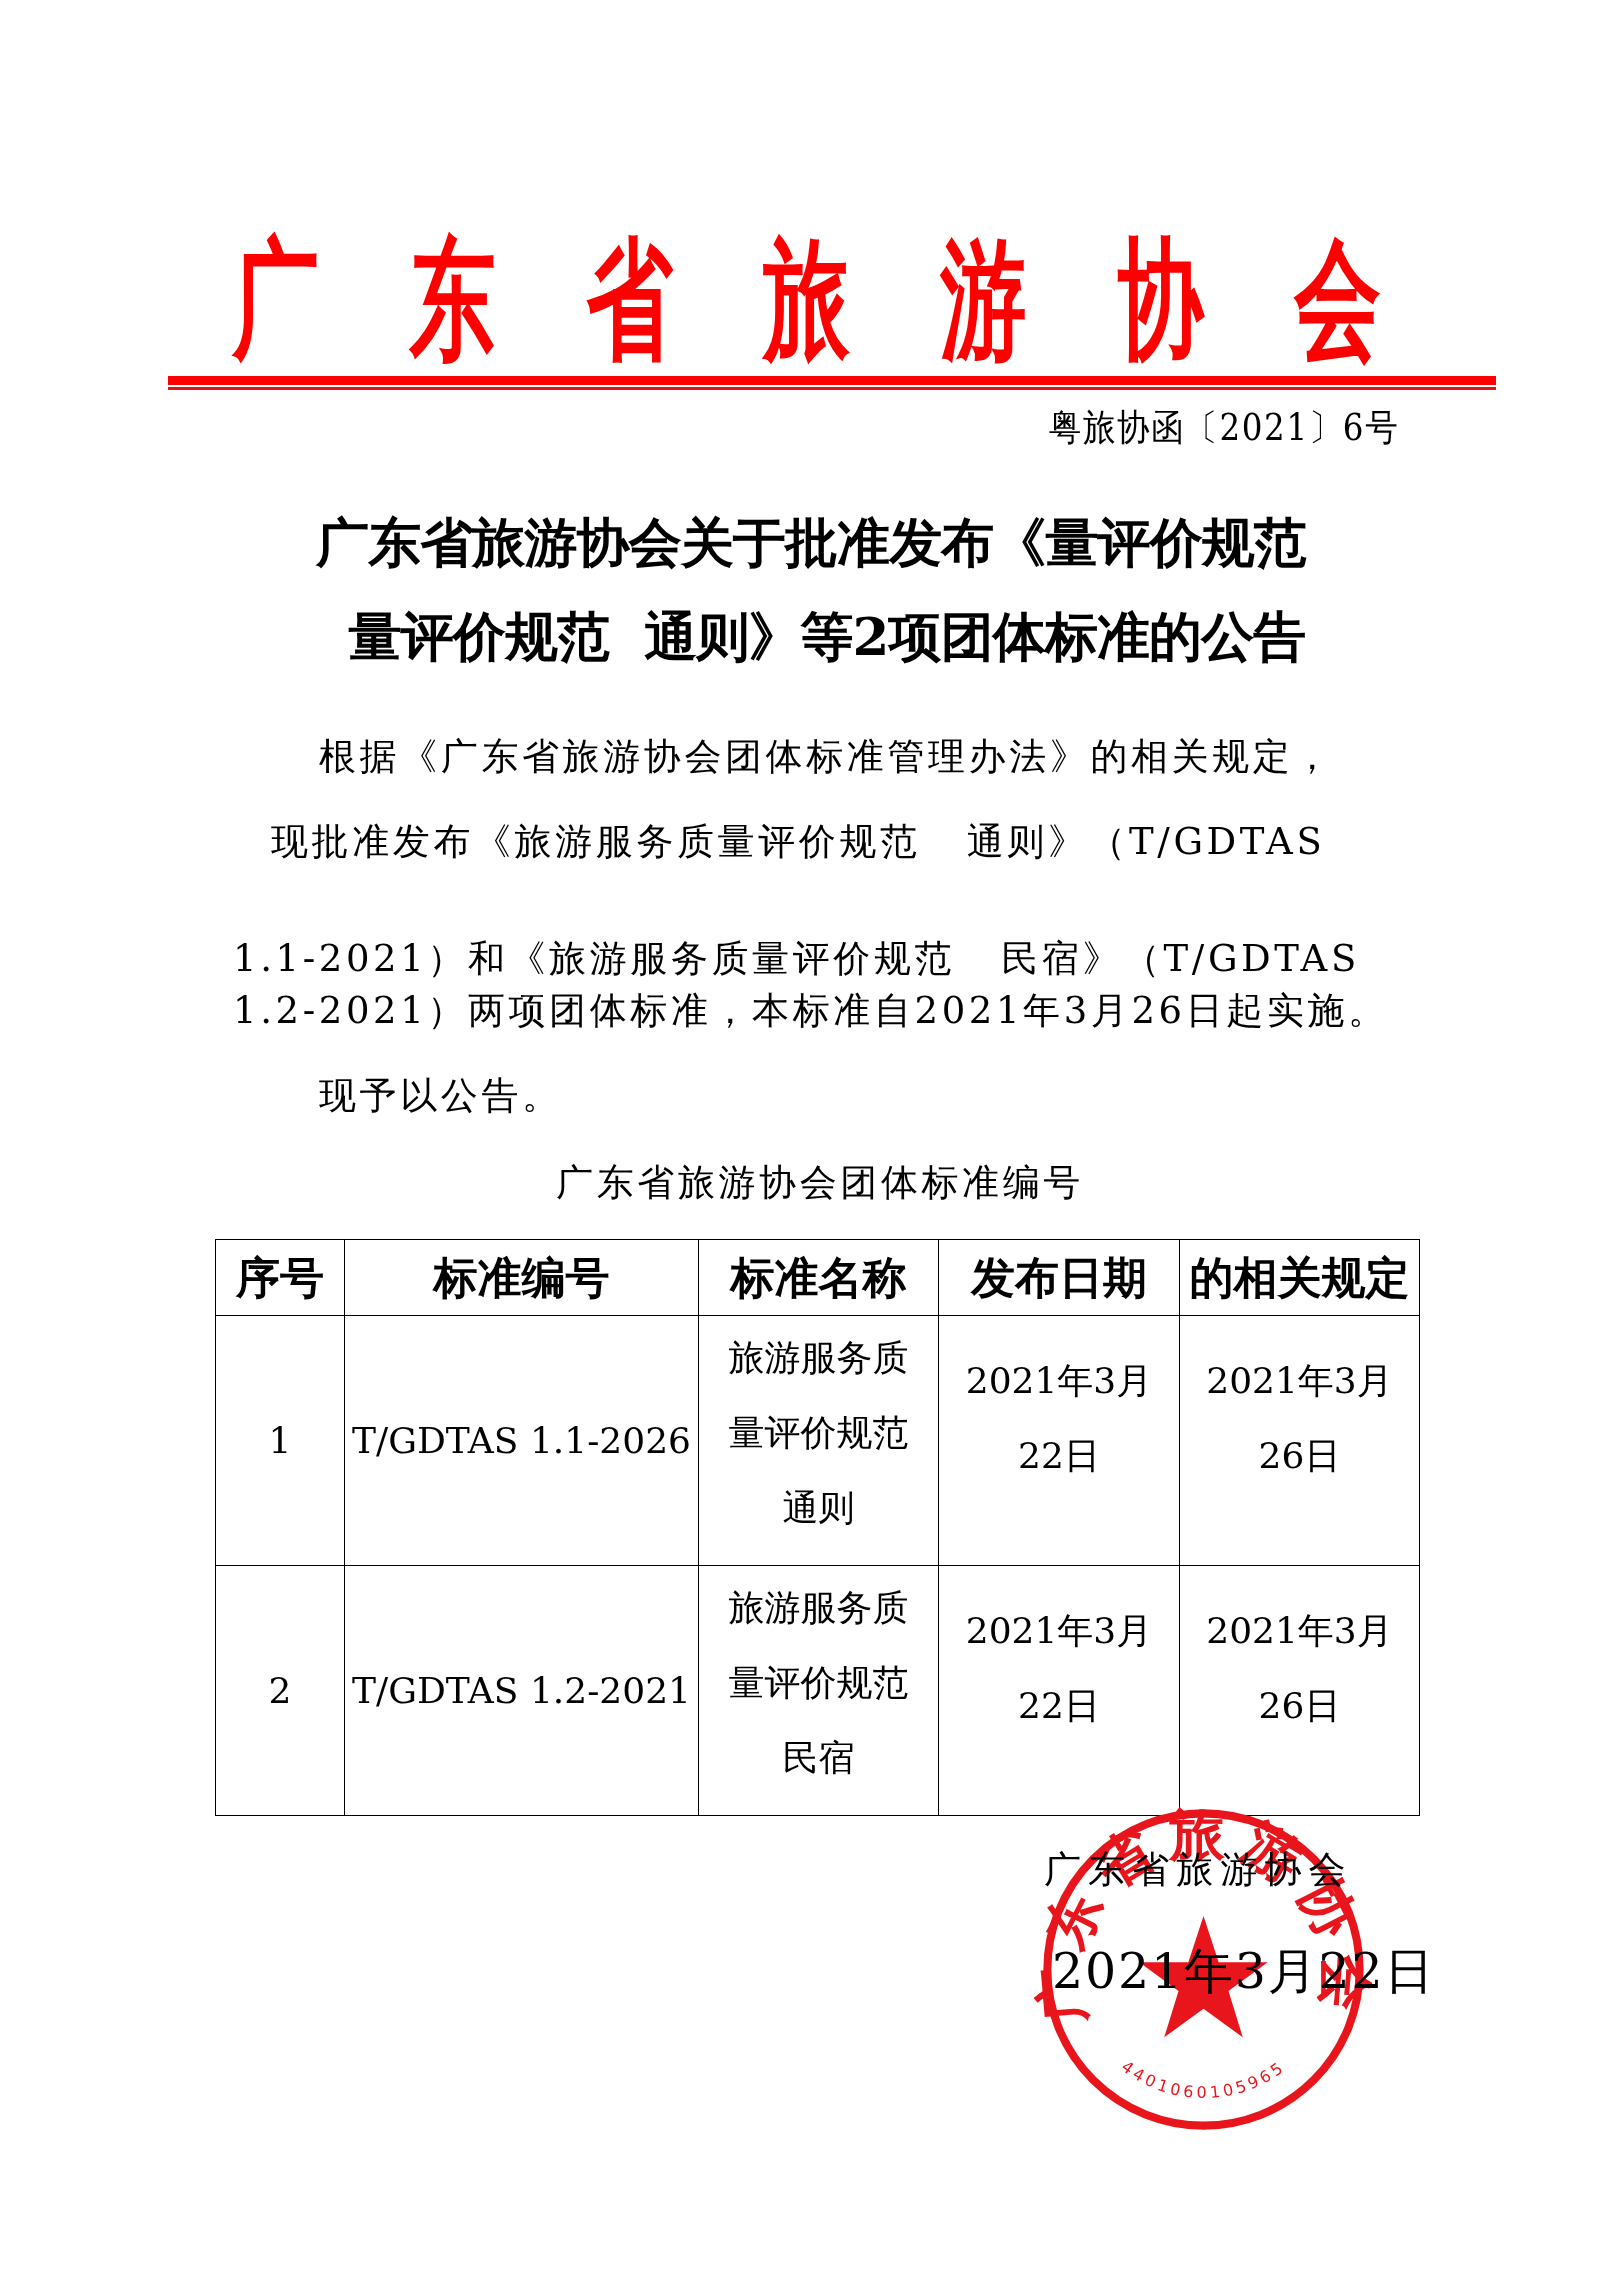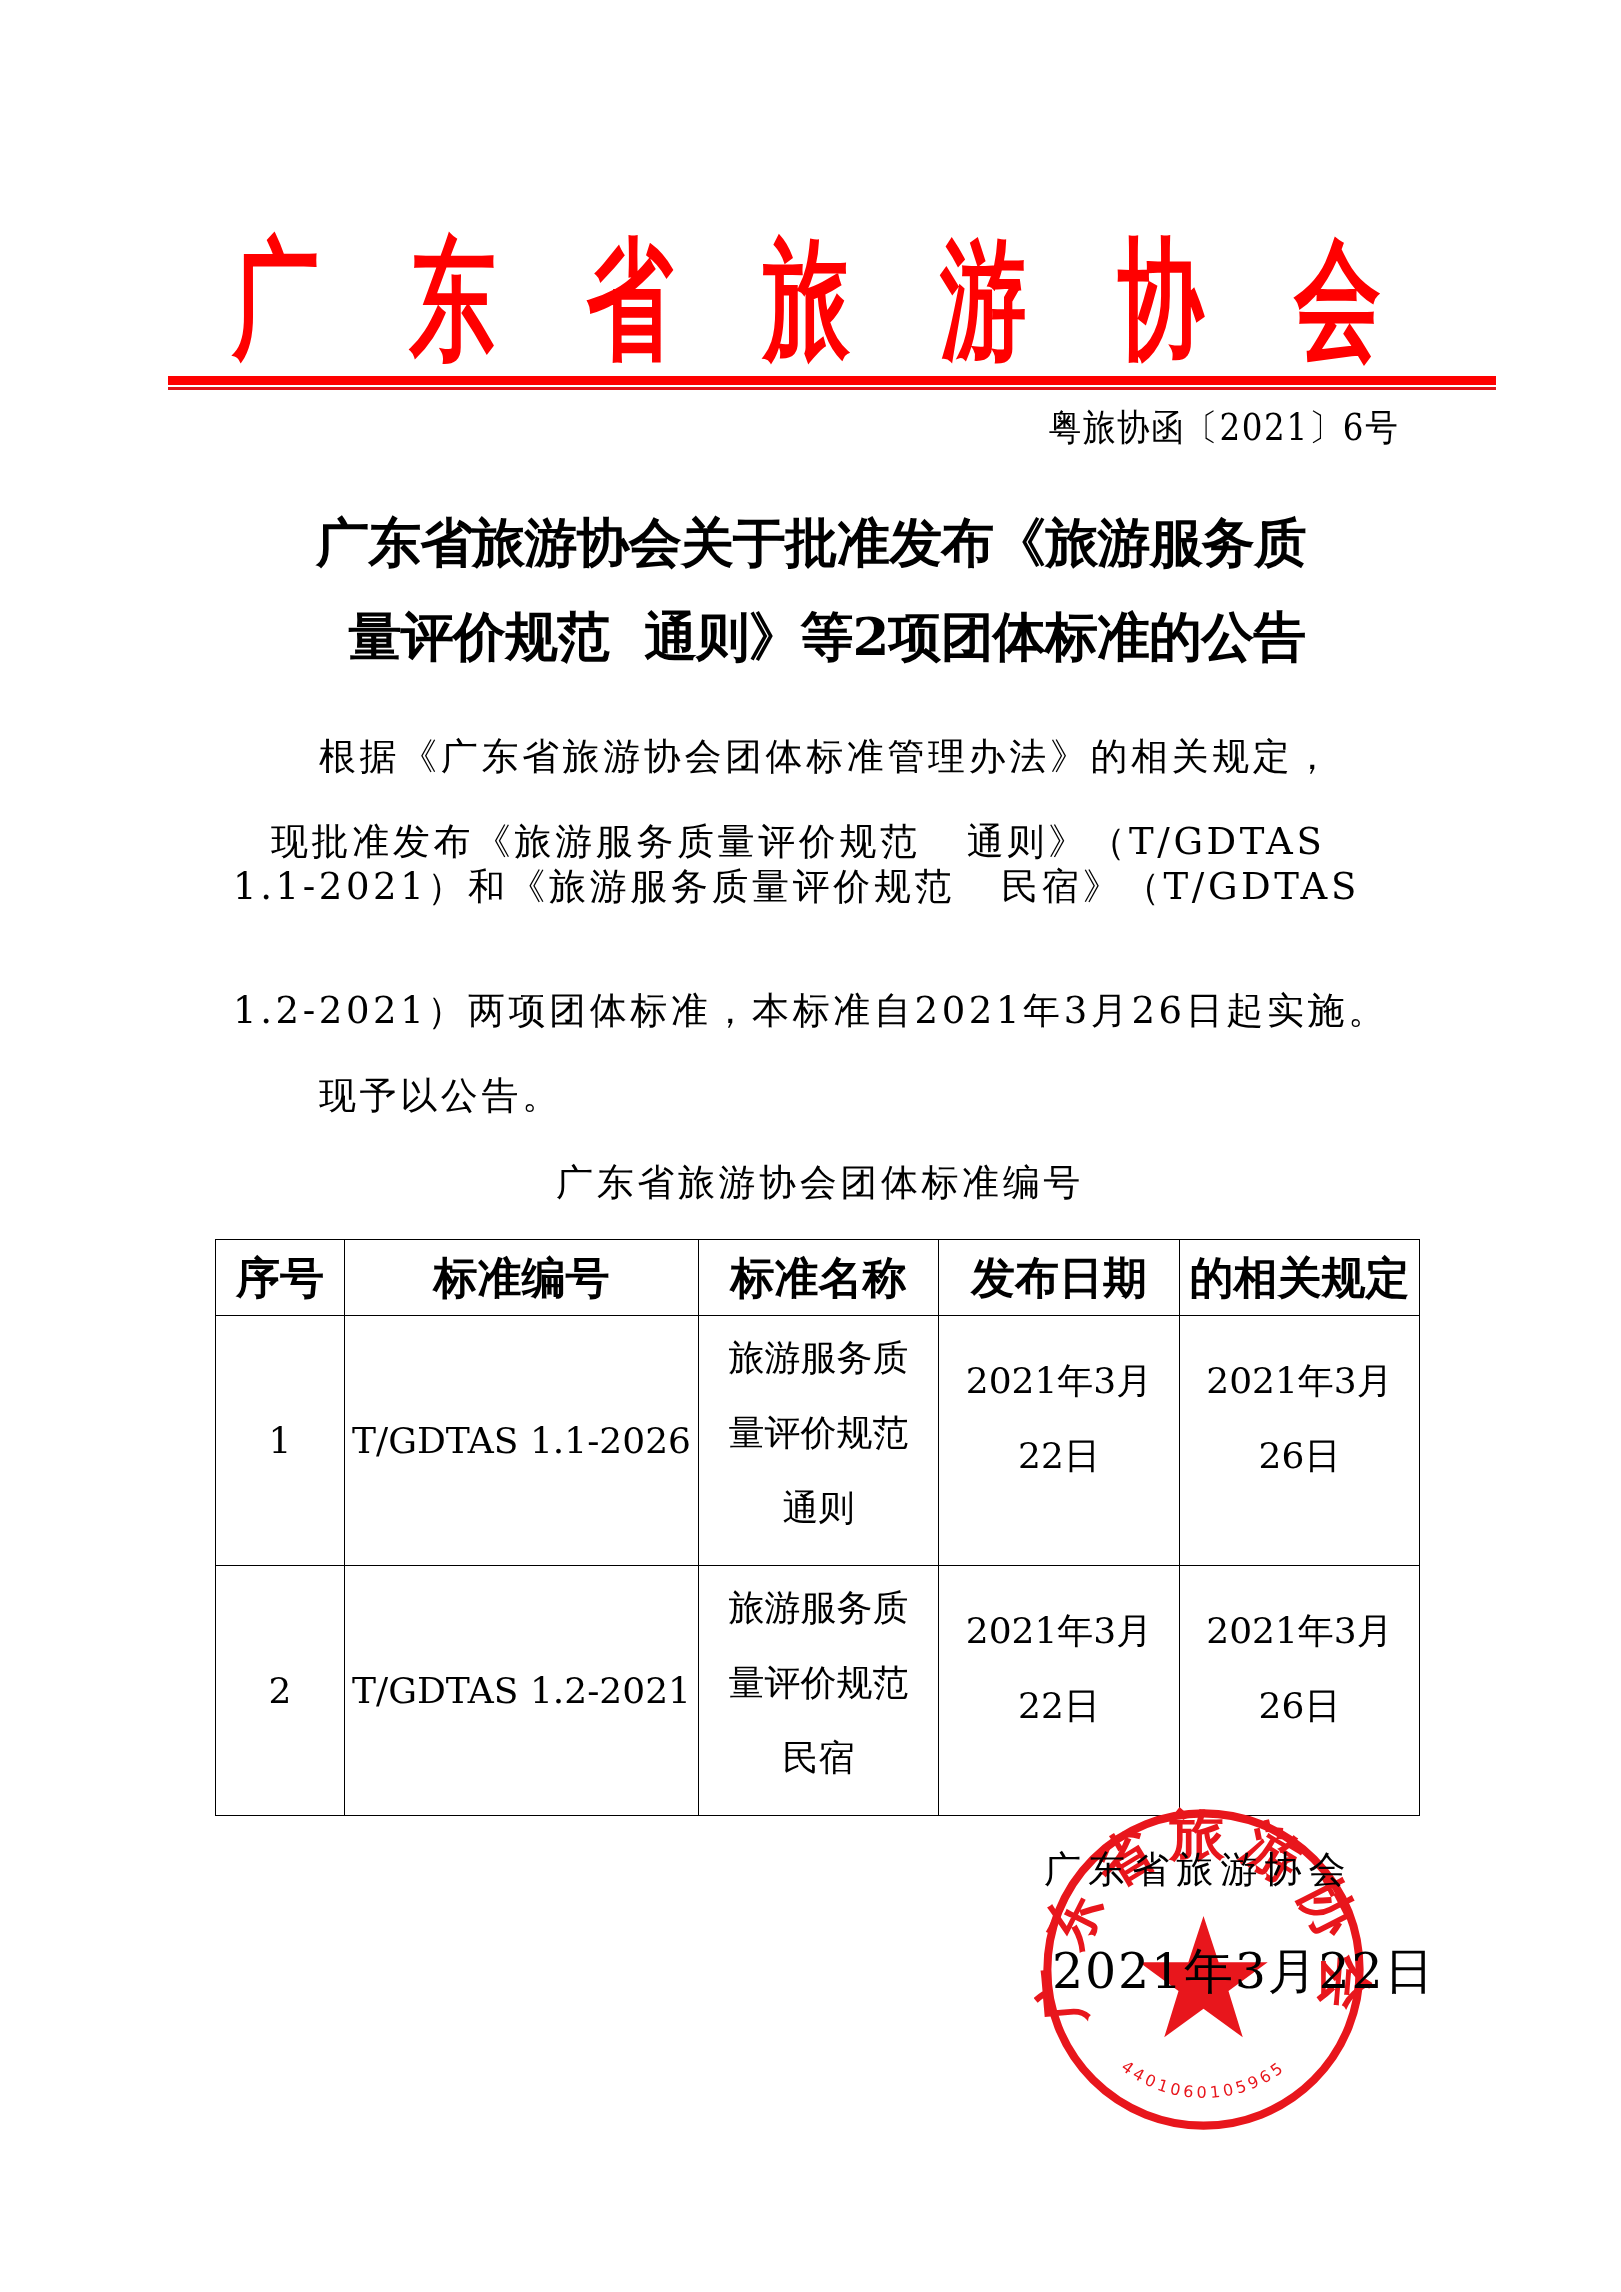--- a/index.html
+++ b/index.html
@@ -24,21 +24,21 @@
     .title-line { left: 0; width: 1622px; text-align: center; font-family: "DejaVu Serif", serif;
       font-weight: bold; font-size: 53px; letter-spacing: -0.9px; white-space: nowrap; }
     #title-1 { top: 508px; }
     #title-2 { top: 602px; }
 
     
     .body-line { left: 233px; font-size: 37px; white-space: nowrap; letter-spacing: 3.6px; }
     .body-line.indent { left: 319px; }
     #body-1 { top: 732px; }
     #body-2 { top: 817px; margin-left: 38px; }
-    #body-3 { top: 862px; }
+    #body-3 { top: 934px; }
     #body-4 { top: 986px; }
     #body-5 { top: 1071px; }
 
     #table-caption { left: 0; width: 1640px; text-align: center; top: 1158px;
       font-size: 37px; letter-spacing: 3.6px; }
 
     
     #std-table { left: 215px; top: 1239px; border-collapse: collapse; table-layout: fixed; }
     #std-table td, #std-table th { border: 1.8px solid #000; padding: 0; text-align: center;
       font-size: 36px; line-height: 75px; font-weight: normal; }
@@ -64,21 +64,21 @@
   <span class="lh-char">旅</span>
   <span class="lh-char">游</span>
   <span class="lh-char">协</span>
   <span class="lh-char">会</span>
 </div>
 <div id="red-rule-thick" class="abs"></div>
 <div id="red-rule-thin" class="abs"></div>
 
 <div id="doc-number" class="abs">粤旅协函〔2021〕6号</div>
 
-<div id="title-1" class="abs title-line">广东省旅游协会关于批准发布《旅游服务质</div>
+<div id="title-1" class="abs title-line">广东省旅游协会关于批准发布《量评价规范</div>
 <div id="title-2" class="abs title-line" style="white-space: pre; padding-left: 16px;">量评价规范  通则》等2项团体标准的公告</div>
 
 <div id="body-1" class="abs body-line indent">根据《广东省旅游协会团体标准管理办法》的相关规定，</div>
 <div id="body-2" class="abs body-line" style="white-space: pre;">现批准发布《旅游服务质量评价规范   通则》（T/GDTAS</div>
 <div id="body-3" class="abs body-line" style="white-space: pre;">1.1-2021）和《旅游服务质量评价规范   民宿》（T/GDTAS</div>
 <div id="body-4" class="abs body-line">1.2-2021）两项团体标准，本标准自2021年3月26日起实施。</div>
 <div id="body-5" class="abs body-line indent">现予以公告。</div>
 
 <div id="table-caption" class="abs">广东省旅游协会团体标准编号</div>
 

